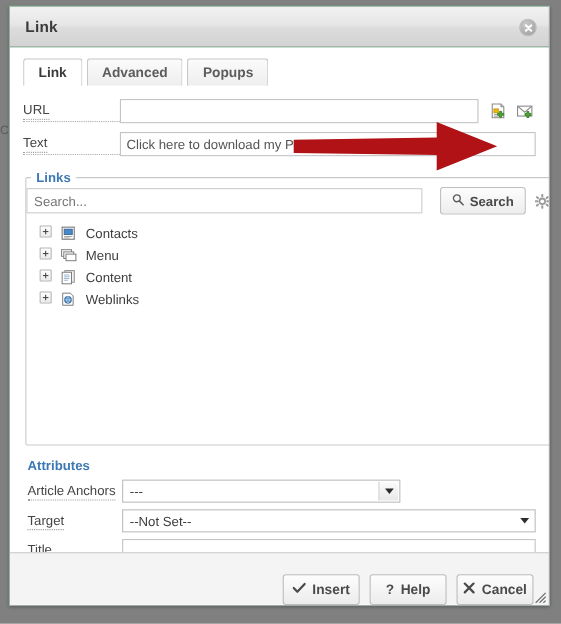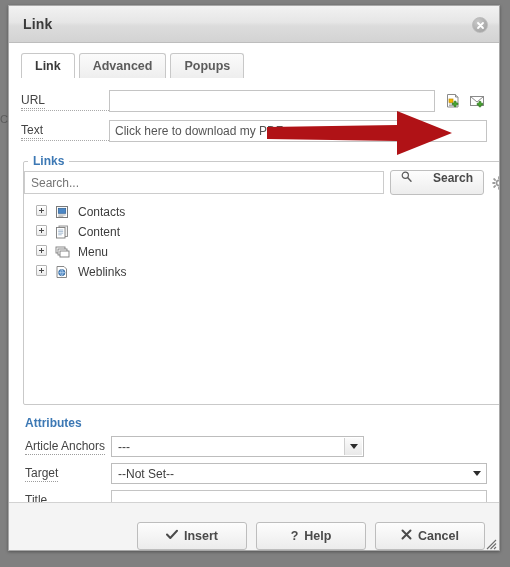--- a/index.html
+++ b/index.html
@@ -195,32 +195,32 @@
     height: 23px;
     border: 1px solid #cccccc;
     box-sizing: border-box;
     font-size: 12px;
     color: #8d8d8d;
     padding: 0 6px;
     outline: none;
     font-family: "Liberation Sans", sans-serif;
   }
   .search-btn {
-    margin-left: 6px;
+    margin-left: 16px;
     height: 23px;
     border: 1px solid #bfbfbf;
     border-radius: 3px;
     background: linear-gradient(to bottom, #fdfdfd, #ededed);
     font-size: 12px;
     font-weight: bold;
     color: #4a4a4a;
     padding: 0 10px;
     display: flex;
-    align-items: flex-start;
-    gap: 21px;
+    align-items: center;
+    gap: 5px;
     cursor: pointer;
     font-family: "Liberation Sans", sans-serif;
   }
   .gear-btn {
     margin-left: 8px;
     cursor: pointer;
     line-height: 0;
   }
 
   .tree {
@@ -328,21 +328,21 @@
     border: 1px solid #bdbdbd;
     border-radius: 3px;
     background: linear-gradient(to bottom,#fdfdfd,#ececec);
     font-size: 12.5px;
     font-weight: bold;
     color: #4a4a4a;
     display: flex;
     align-items: center;
     justify-content: center;
     gap: 6px;
-    padding: 0 23px;
+    padding: 0 3px;
     cursor: pointer;
     font-family: "Liberation Sans", sans-serif;
     margin-top: 19px;
   }
   .grip {
     position: absolute;
     right: 2px;
     bottom: 1px;
     width: 13px;
     height: 13px;
@@ -459,39 +459,39 @@
                 <rect x="3.3" y="3.3" width="7.4" height="5" fill="#4b87c6" stroke="#2c5e92" stroke-width="0.7"></rect>
                 <path d="M3.3 10 h7.4 M3.3 11.3 h5" stroke="#9a9a9a" stroke-width="0.8"></path>
               </svg>
             </span>
             <span class="tree-label">Contacts</span>
           </div>
 
           <div class="tree-item">
             <span class="expander"></span>
             <span class="tree-icon">
+              <svg width="15" height="14" viewBox="0 0 15 14">
+                <rect x="1" y="2" width="9" height="6" fill="#ffffff" stroke="#7b7b7b" stroke-width="0.9"></rect>
+                <rect x="3" y="4" width="9" height="6" fill="#ffffff" stroke="#7b7b7b" stroke-width="0.9"></rect>
+                <rect x="5" y="6" width="9" height="6" fill="#ffffff" stroke="#7b7b7b" stroke-width="0.9"></rect>
+              </svg>
+            </span>
+            <span class="tree-label">Menu</span>
+          </div>
+
+          <div class="tree-item">
+            <span class="expander"></span>
+            <span class="tree-icon">
               <svg width="14" height="14" viewBox="0 0 14 14">
                 <rect x="4" y="1" width="8.5" height="10.5" fill="#f2f2f2" stroke="#8a8a8a" stroke-width="0.9"></rect>
                 <rect x="1.5" y="2.5" width="8.5" height="10.5" fill="#ffffff" stroke="#7b7b7b" stroke-width="0.9"></rect>
                 <path d="M3.2 5 h5 M3.2 6.6 h5 M3.2 8.2 h5 M3.2 9.8 h3.5" stroke="#9fb7cf" stroke-width="0.9"></path>
               </svg>
             </span>
             <span class="tree-label">Content</span>
-          </div>
-
-          <div class="tree-item">
-            <span class="expander"></span>
-            <span class="tree-icon">
-              <svg width="15" height="14" viewBox="0 0 15 14">
-                <rect x="1" y="2" width="9" height="6" fill="#ffffff" stroke="#7b7b7b" stroke-width="0.9"></rect>
-                <rect x="3" y="4" width="9" height="6" fill="#ffffff" stroke="#7b7b7b" stroke-width="0.9"></rect>
-                <rect x="5" y="6" width="9" height="6" fill="#ffffff" stroke="#7b7b7b" stroke-width="0.9"></rect>
-              </svg>
-            </span>
-            <span class="tree-label">Menu</span>
           </div>
 
           <div class="tree-item">
             <span class="expander"></span>
             <span class="tree-icon">
               <svg width="14" height="14" viewBox="0 0 14 14">
                 <path d="M2 1.5 h7 l2.5 2.5 v8.5 h-9.5 z" fill="#ffffff" stroke="#7b7b7b" stroke-width="0.9"></path>
                 <circle cx="6.8" cy="7.6" r="3.2" fill="#4b87c6" stroke="#2c5e92" stroke-width="0.7"></circle>
                 <path d="M3.6 7.6 h6.4 M6.8 4.4 c1.6 1.8 1.6 4.6 0 6.4 M6.8 4.4 c-1.6 1.8 -1.6 4.6 0 6.4" fill="none" stroke="#cfe3f5" stroke-width="0.6"></path>
               </svg>

